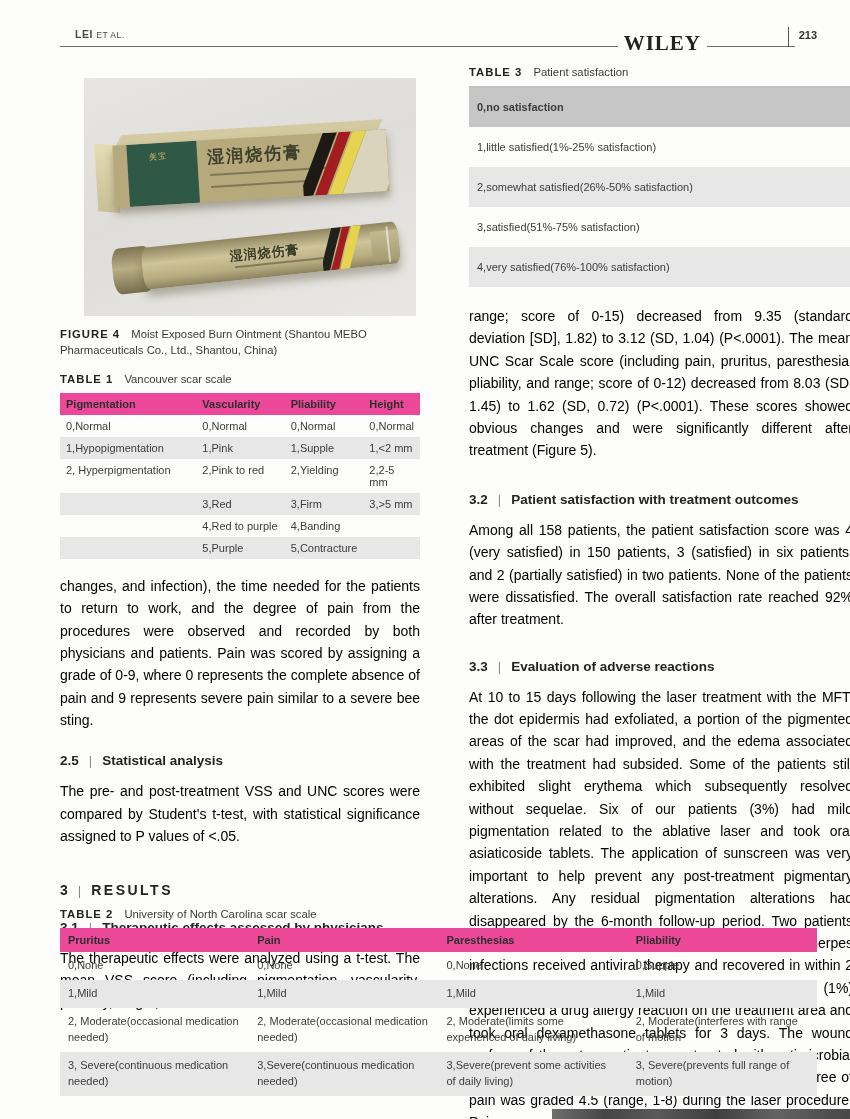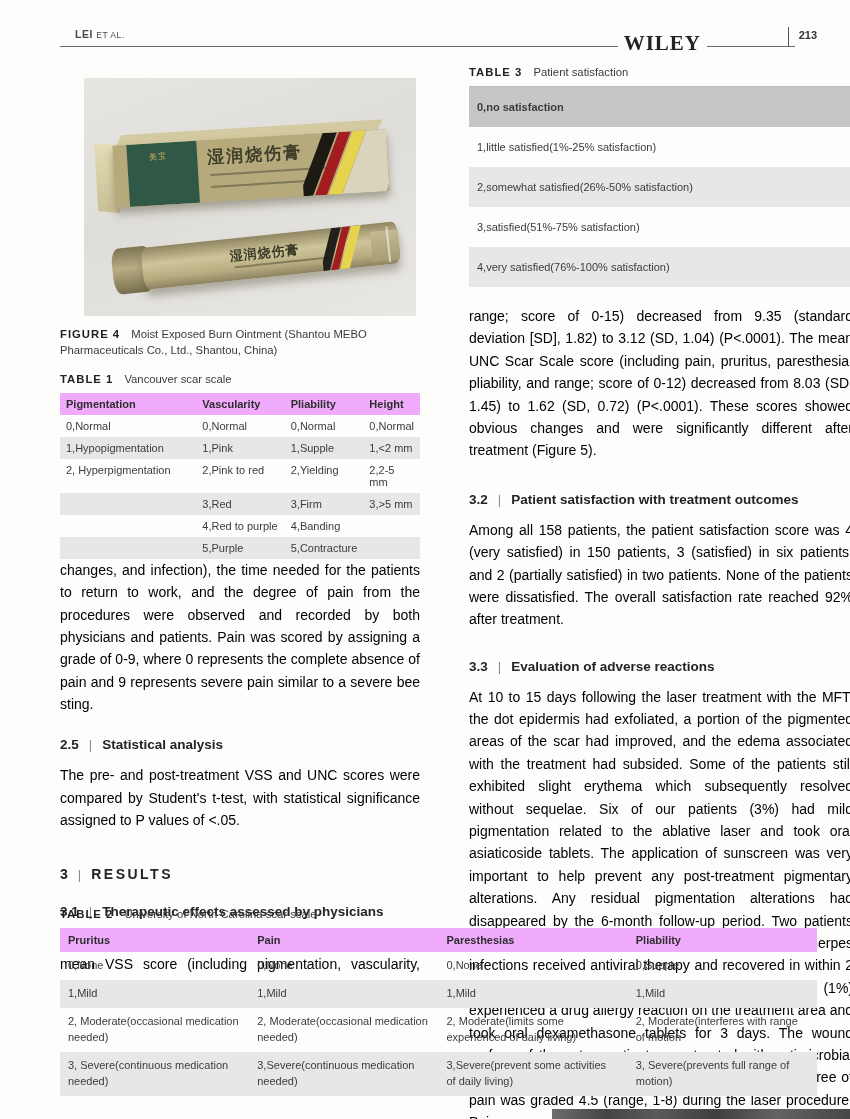--- a/index.html
+++ b/index.html
@@ -37,21 +37,21 @@
   .sec-head.major .num { font-size:14px; }
   .sec-head.major .ttl { font-size:14px; letter-spacing:2.5px; }
   
   .caption { font-size:11.3px; line-height:1.45; margin:10px 0 14px 0; color:#3b3b3b; }
   .caption .cap-label { font-weight:bold; letter-spacing:1px; color:#222; margin-right:8px; }
   .tbl-caption { font-size:11.3px; margin-bottom:8px; color:#3b3b3b; }
   .tbl-caption .cap-label { font-weight:bold; letter-spacing:1px; color:#222; margin-right:8px; }
   
   table { border-collapse:collapse; width:100%; }
   th,td { font-size:11px; text-align:left; vertical-align:top; padding:5px 6px; color:#3c3c3c; }
-  th { font-weight:bold; color:#2e2e2e; background:#f0abfc; }
+  th { font-weight:bold; color:#2e2e2e; background:#ec4899; }
   tr.alt td { background:#e7e7e7; }
   .t3 { border-top:1px solid #bdbdbd; }
   .t3 td { font-size:11px; padding:14px 8px; }
   .t3 .t3head td { background:#c6c6c6; font-weight:bold; }
   .t2 td, .t2 th { width:25%; font-size:11px; padding:6px 10px 6px 8px; }
   .t2 td { line-height:1.45; }
   
   .photo {
     position:relative; width:332px; height:238px; margin-left:24px; overflow:hidden;
     background:linear-gradient(160deg,#e7e5e2 0%, #dfddd9 45%, #e9e7e3 100%);
@@ -192,21 +192,21 @@
       </tr>
       <tr class="alt">
         <td></td>
         <td>5,Purple</td>
         <td>5,Contracture</td>
         <td></td>
       </tr>
     </tbody>
       </table>
 
-    <div class="para" style="">changes, and infection), the time needed for the patients to return to work, and the degree of pain from the procedures were observed and recorded by both physicians and patients. Pain was scored by assigning a grade of 0-9, where 0 represents the complete absence of pain and 9 represents severe pain similar to a severe bee sting.</div>
+    <div class="para" style="margin-top:16px;">changes, and infection), the time needed for the patients to return to work, and the degree of pain from the procedures were observed and recorded by both physicians and patients. Pain was scored by assigning a grade of 0-9, where 0 represents the complete absence of pain and 9 represents severe pain similar to a severe bee sting.</div>
 
     <div class="sec-head">
       <span class="num">2.5</span>
       <span class="bar">|</span>
       <span class="ttl">Statistical analysis</span>
     </div>
     <div class="para">The pre- and post-treatment VSS and UNC scores were compared by Student's t-test, with statistical significance assigned to P values of &lt;.05.</div>
 
     <div class="sec-head major" style="margin-top:34px;">
       <span class="num">3</span>

